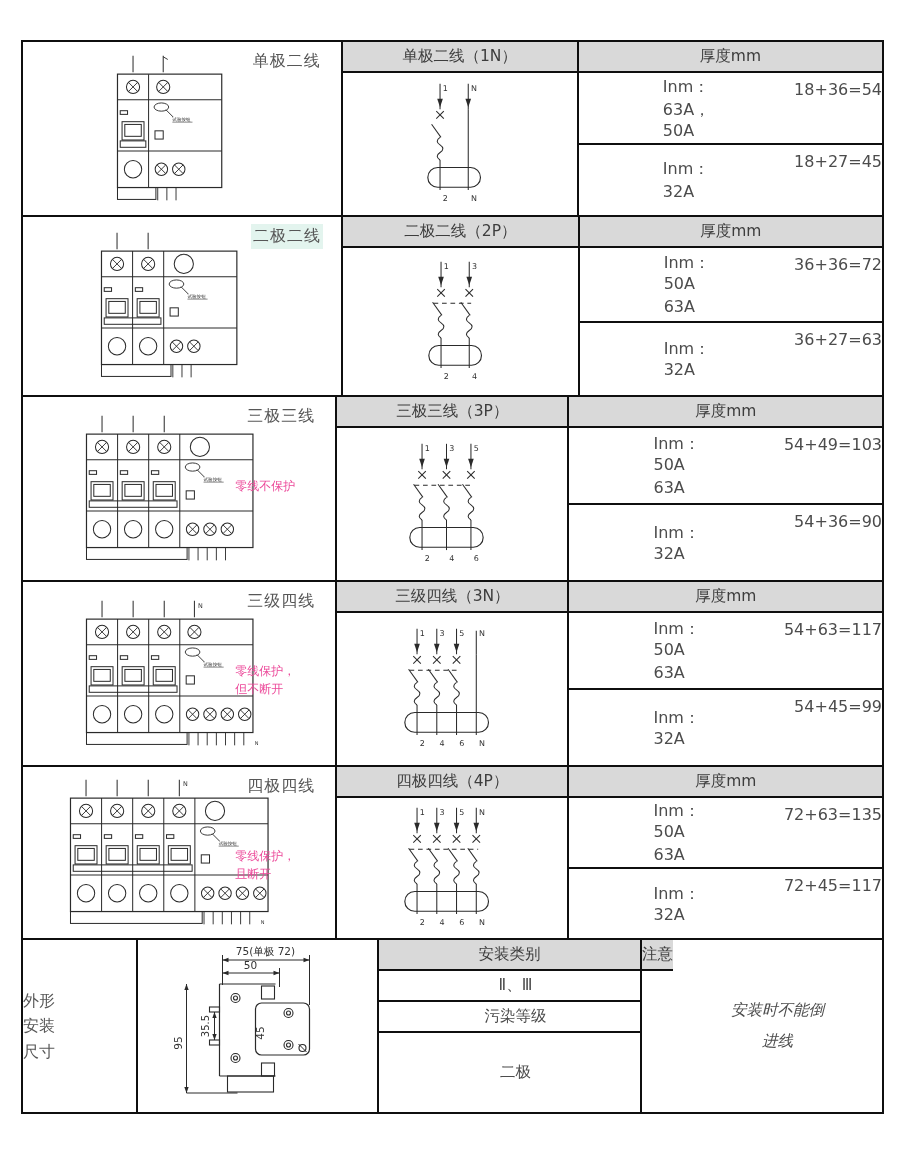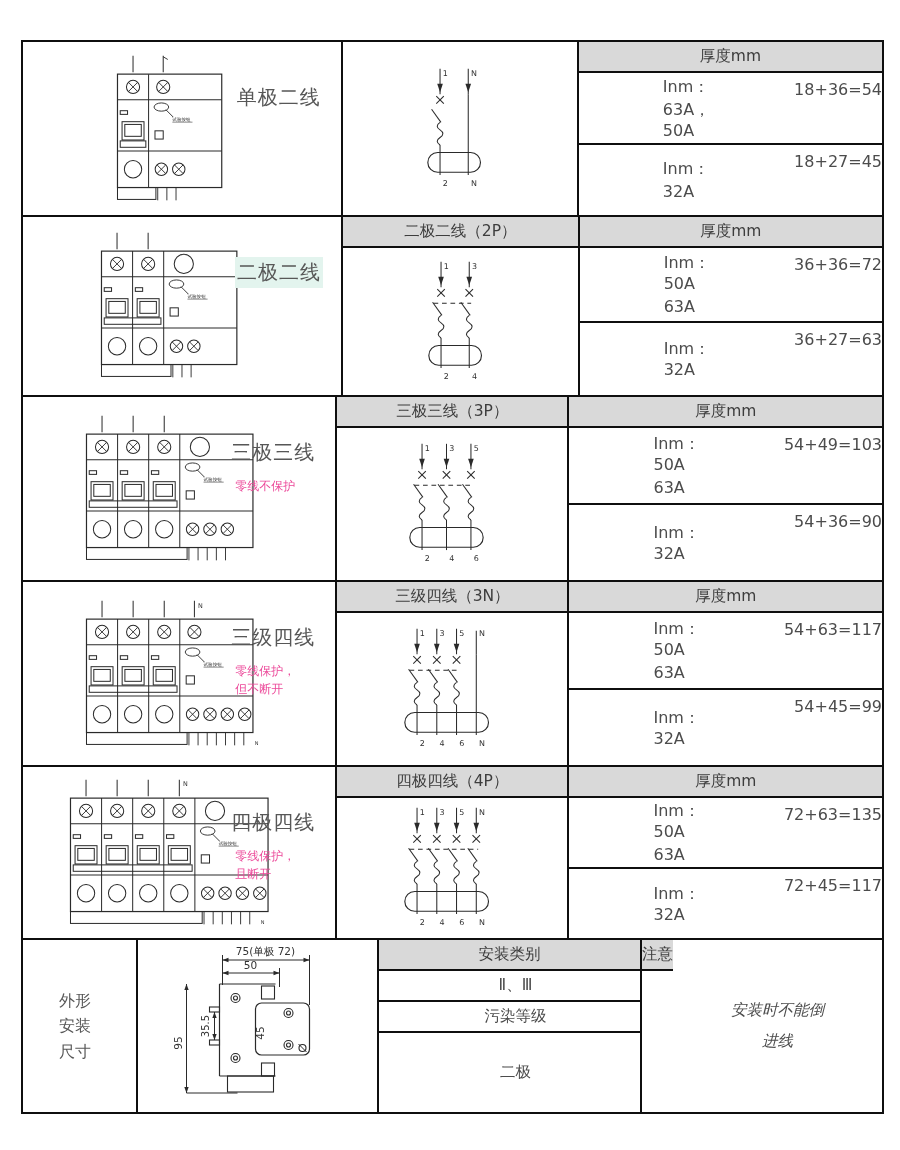--- a/index.html
+++ b/index.html
@@ -8,33 +8,33 @@
   .tbl{position:absolute;left:21px;top:40px;width:859px;border:2px solid #0f0f0f;background:#fff;}
   .tbl > div{display:flex;}
   .tbl > div:not(:last-child){border-bottom:2px solid #0f0f0f;}
   .c1{width:356px;position:relative;border-right:2px solid #0f0f0f;box-sizing:border-box;}
   .c2{width:263px;border-right:2px solid #0f0f0f;box-sizing:border-box;display:flex;flex-direction:column;}
   .c3{flex:1;display:flex;flex-direction:column;}
   .chead{height:29px;flex:none;background:#d9d9d9;border-bottom:2px solid #0f0f0f;
          display:flex;align-items:center;justify-content:center;font-size:15.5px;color:#3d3d3d;}
   .cbody{flex:1;display:flex;align-items:center;justify-content:center;}
   .device{position:absolute;left:0;top:0;bottom:0;width:300px;display:flex;align-items:center;justify-content:center;}
-  .rlabel{position:absolute;top:9px;right:20px;font-size:20px;color:#575757;letter-spacing:1px;margin-top:33px;}
+  .rlabel{position:absolute;top:9px;right:20px;font-size:16px;color:#575757;letter-spacing:1px;}
   .hl{background:#e3f4ee;box-shadow:0 0 0 2px #e3f4ee;}
   .sublabel{position:absolute;top:80px;right:4px;width:96px;font-size:12px;color:#ec4899;
             white-space:pre-line;line-height:1.5;margin-left:22px;}
   .blk{flex:1;display:flex;flex-direction:row;}
   .blk1{border-bottom:2px solid #0f0f0f;}
   .inm{flex:1;display:flex;flex-direction:column;justify-content:center;gap:2px;
        padding-left:84px;font-size:16px;line-height:21px;color:#4c4c4c;}
   .inm div:empty{display:none;}
   .dash{height:2px;flex:none;background:repeating-linear-gradient(90deg,#151515 0 5px,transparent 5px 9px);}
   .val{height:30px;flex:none;box-sizing:border-box;padding:7px 0 0 84px;font-size:16px;color:#4c4c4c;}
   .f1a{width:115px;border-right:2px solid #0f0f0f;box-sizing:border-box;display:flex;align-items:center;
-       padding-left:36px;font-size:16px;color:#575757;white-space:pre-line;line-height:1.6;}
+       font-size:16px;color:#575757;white-space:pre-line;line-height:1.6;}
   .f1b{width:241px;border-right:2px solid #0f0f0f;box-sizing:border-box;
        display:flex;align-items:center;justify-content:center;}
   .f2{width:263px;border-right:2px solid #0f0f0f;box-sizing:border-box;display:flex;flex-direction:column;}
   .fcell{display:flex;align-items:center;justify-content:center;font-size:15.5px;color:#4c4c4c;padding-left:12px;}
   .fc-sm{height:29px;flex:none;border-bottom:2px solid #0f0f0f;}
   .fc-big{flex:1;}
   .f3{flex:1;display:flex;flex-direction:row;}
   .note{flex:1;display:flex;align-items:center;justify-content:center;text-align:center;
         white-space:pre-line;font-size:15.5px;line-height:2.0;color:#4c4c4c;font-style:italic;}
   svg text{fill:#333;}
@@ -80,20 +80,21 @@
             <rect x="6" y="146" width="42" height="13" rx="0" fill="none" stroke="#2a2a2a" stroke-width="1.1"></rect>
             <line x1="50" y1="146" x2="50" y2="160" stroke="#2a2a2a" stroke-width="1"></line>
             <line x1="60" y1="146" x2="60" y2="160" stroke="#2a2a2a" stroke-width="1"></line>
             <line x1="70" y1="146" x2="70" y2="160" stroke="#2a2a2a" stroke-width="1"></line>
           </svg>
         </div>
       <div class="rlabel">单极二线</div>
       <div class="sublabel"></div>
     </div>
     <div class="c2">
+      <div class="chead">单极二线（1N）</div>
       <div class="cbody">
           <svg class="circuit-svg" viewBox="0 0 74 134" height="126" width="69.58208955223881">
             <text x="19" y="11" font-size="8.5">1</text>
             <line x1="16" y1="3" x2="16" y2="30" stroke="#2a2a2a" stroke-width="1.1"></line>
             <polygon points="13,19 19,19 16,28" fill="#2a2a2a"></polygon>
             <line x1="12" y1="32" x2="20" y2="40" stroke="#2a2a2a" stroke-width="1.1"></line>
             <line x1="12" y1="40" x2="20" y2="32" stroke="#2a2a2a" stroke-width="1.1"></line>
             <line x1="7" y1="46" x2="17" y2="60" stroke="#2a2a2a" stroke-width="1.1"></line>
             <path d="M 16 60 q -6 4 0 8 q 6 4 0 8 q -6 4 0 8" fill="none" stroke="#2a2a2a" stroke-width="1.1"></path>
             <line x1="16" y1="84" x2="16" y2="116" stroke="#2a2a2a" stroke-width="1.1"></line>

